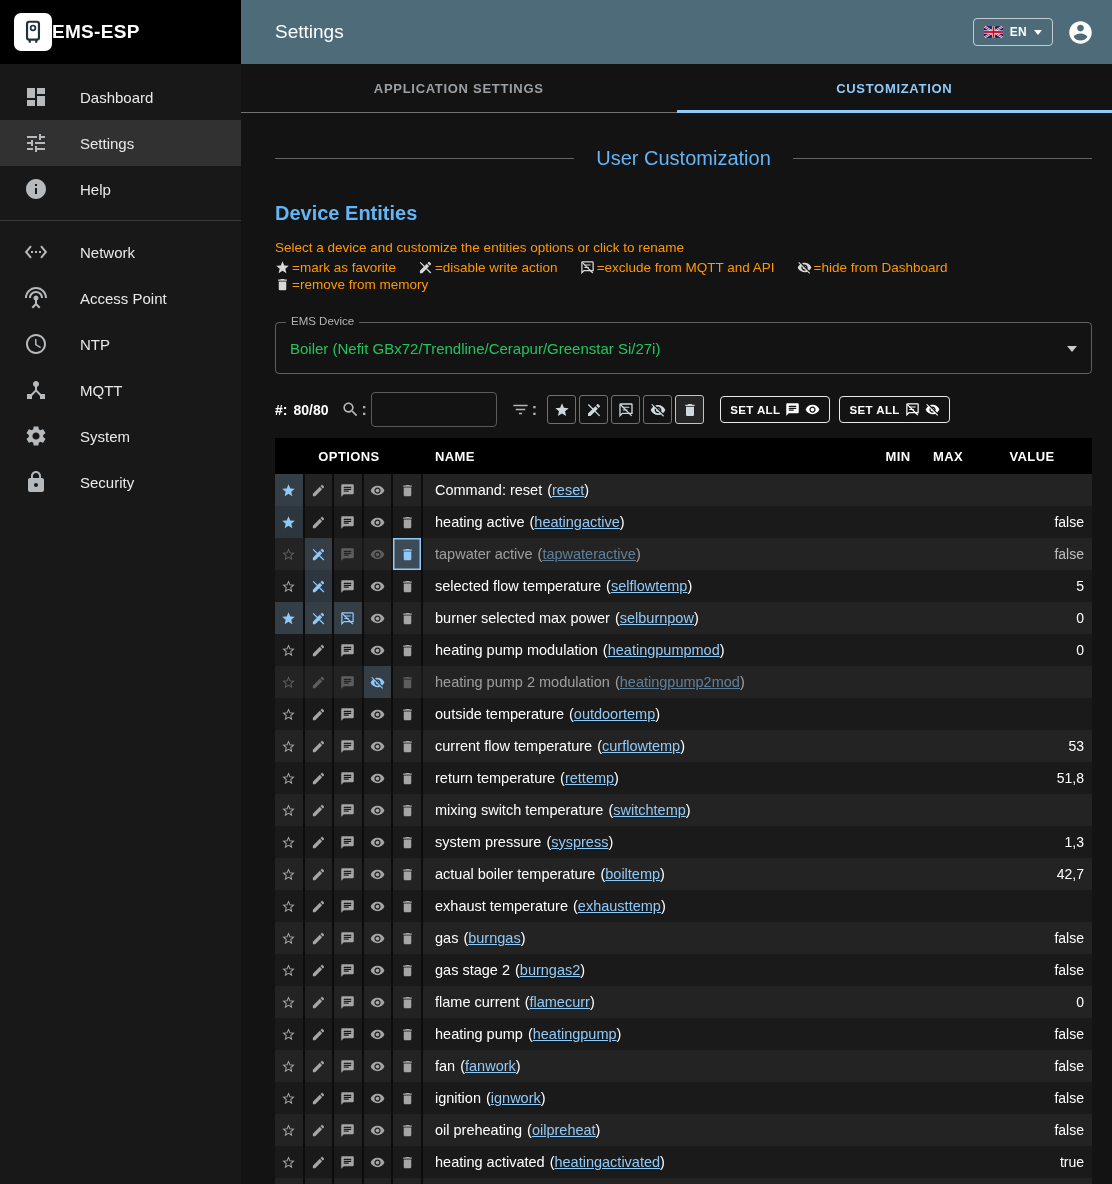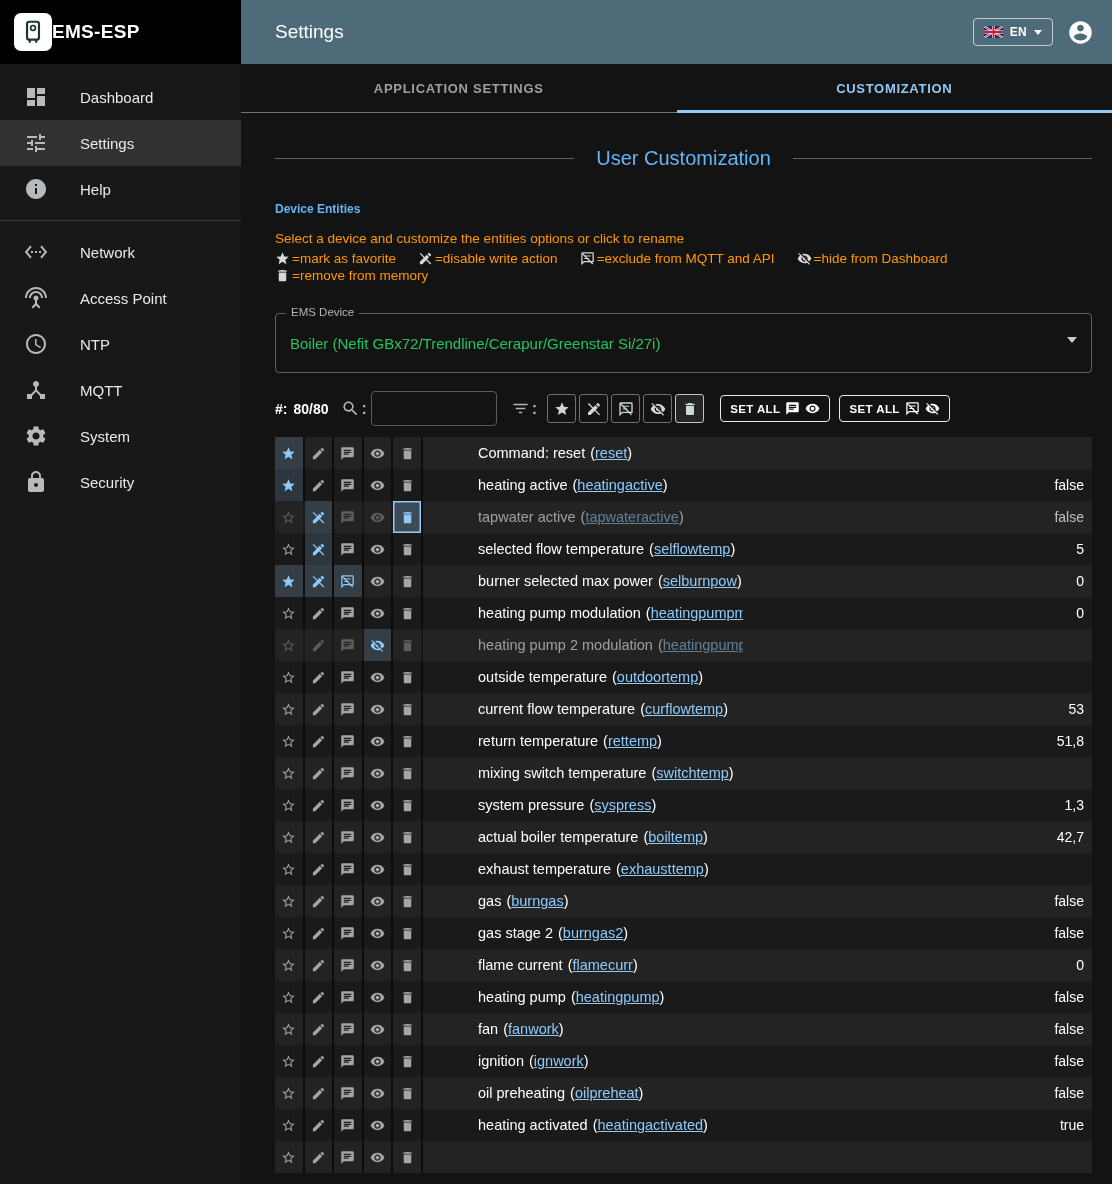--- a/index.html
+++ b/index.html
@@ -55,29 +55,29 @@
   .tab{flex:1;position:relative;display:flex;align-items:center;justify-content:center;background:none;border:none;
     color:#9aa0a6;font-size:13px;font-weight:bold;letter-spacing:.7px;}
   .tab.active{color:var(--accent);}
   .tab.active::after{content:"";position:absolute;left:0;right:0;bottom:-1px;height:3px;background:var(--accent);}
 
   
   .content{padding:24px 20px 0 34px;flex:1;overflow:hidden;}
   .title-row{display:flex;align-items:center;gap:22px;margin-top:10px;}
   .title-row .line{flex:1;height:1px;background:rgba(255,255,255,.35);}
   .page-title{color:var(--heading);font-size:20px;font-weight:400;white-space:nowrap;}
-  .section-title{color:var(--heading);font-size:12px;font-weight:bold;margin-top:32px;}
+  .section-title{color:var(--heading);font-size:20px;font-weight:bold;margin-top:32px;}
   .hint{color:var(--warn);font-size:13.5px;margin-top:15px;}
   .legend{display:flex;flex-wrap:wrap;align-items:center;gap:2px 22px;color:var(--warn);font-size:13.5px;margin-top:5px;}
   .legend-item{display:flex;align-items:center;gap:2px;}
   .lg-icon{color:#d8d8d8;}
   .lg-icon svg{width:15px;height:15px;}
 
   
-  .select-field{position:relative;margin-top:30px;height:60px;border:1px solid rgba(255,255,255,.32);border-radius:4px;
+  .select-field{position:relative;margin-top:30px;height:52px;border:1px solid rgba(255,255,255,.32);border-radius:4px;
     display:flex;align-items:center;padding:0 42px 0 14px;cursor:pointer;}
   .select-label{position:absolute;top:-8px;left:10px;background:var(--bg);padding:0 5px;font-size:11.5px;color:#b5b5b5;}
   .select-value{color:#22c55e;font-size:15px;}
   .select-caret{position:absolute;right:14px;top:23px;width:0;height:0;
     border-left:5.5px solid transparent;border-right:5.5px solid transparent;border-top:6px solid #cccccc;}
 
   
   .toolbar{display:flex;align-items:center;margin-top:18px;}
   .count-label,.count{font-size:14px;font-weight:bold;color:#fff;}
   .count{margin-left:6px;}
@@ -98,21 +98,21 @@
   .setall-btn svg{width:15px;height:15px;}
   .setall-show{margin-left:16px;}
   .setall-hide{margin-left:9px;}
 
   
   .etable{margin-top:11px;}
   .thead,.trow{display:grid;grid-template-columns:148px 1fr 52px 48px 120px;}
   .thead{background:#000;height:36px;align-items:center;color:#fff;font-size:13px;font-weight:bold;letter-spacing:.4px;}
   .th-options,.th-min,.th-max,.th-value{text-align:center;}
   .th-name{padding-left:12px;text-align:left;}
-  .trow{height:32px;align-items:stretch;gap:43px;}
+  .trow{height:32px;align-items:stretch;}
   .trow.odd{background:var(--row-odd);}
   .trow.even{background:var(--row-even);}
   .opt-wrap{display:flex;background-color:inherit;}
   .opt-cell{flex:1;background-color:inherit;border:none;border-right:2px solid #0c0c0c;
     display:flex;align-items:center;justify-content:center;color:#a6a6a6;padding:0;}
   .opt-cell svg{width:15px;height:15px;}
   .opt-cell.on{color:var(--accent);background-image:linear-gradient(rgba(144,202,249,.16),rgba(144,202,249,.16));}
   .opt-cell.boxed{box-shadow:inset 0 0 0 1.5px var(--accent);background-image:linear-gradient(rgba(144,202,249,.24),rgba(144,202,249,.24));}
   .name-cell{display:flex;align-items:center;padding-left:12px;font-size:14.5px;color:#fff;white-space:nowrap;overflow:hidden;cursor:pointer;}
   .paren-o{margin-left:5px;}
@@ -459,20 +459,27 @@
         <svg class="bi1">
             <use href="#comments-off-icon"></use>
           </svg>
           <svg class="bi2">
             <use href="#eye-off-icon"></use>
           </svg>
       </button>
     </div>
 
     <div class="etable">
+      <div class="thead">
+        <span class="th-options">OPTIONS</span>
+        <span class="th-name">NAME</span>
+        <span class="th-min">MIN</span>
+        <span class="th-max">MAX</span>
+        <span class="th-value">VALUE</span>
+      </div>
       <div class="tbody">
       <div class="trow odd">
         <div class="opt-wrap">
           <button class="opt-cell on">
                 <svg>
                   <use href="#star-icon"></use>
                 </svg>
               </button>
           <button class="opt-cell">
                 <svg>

